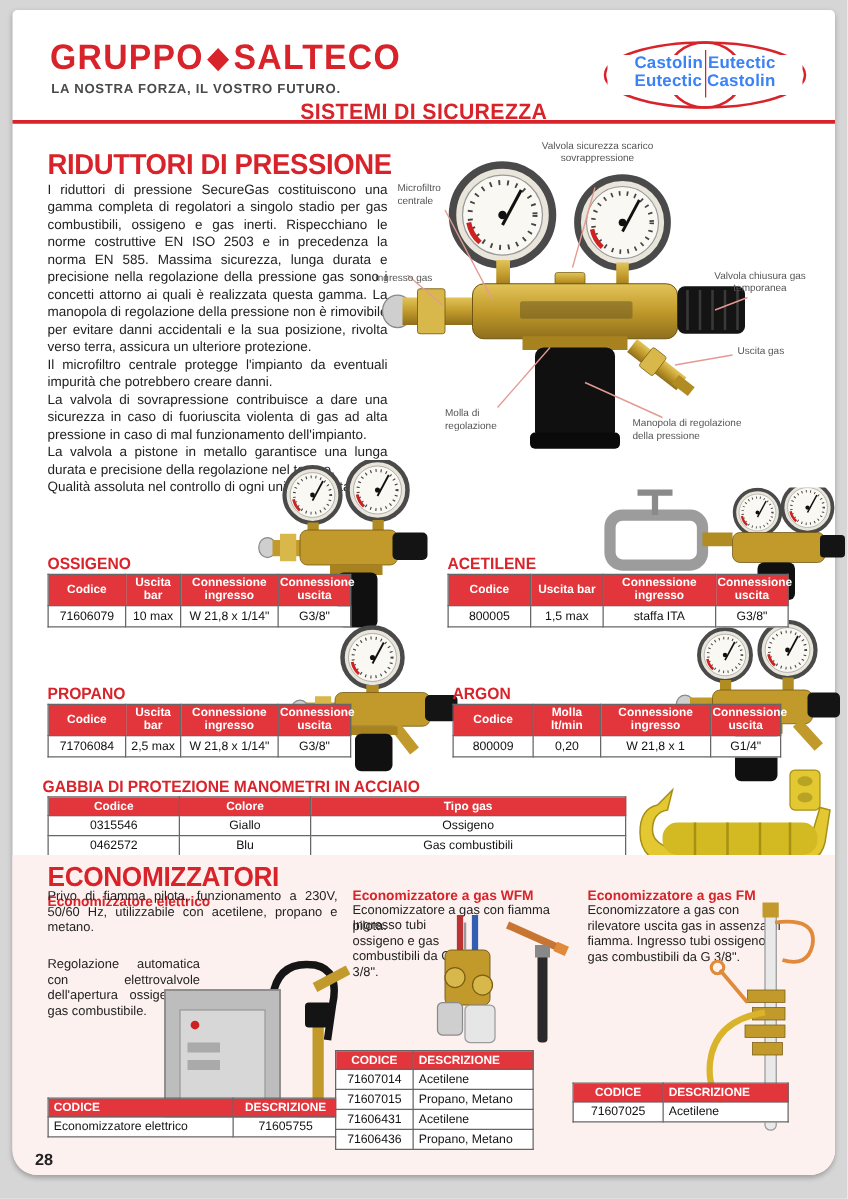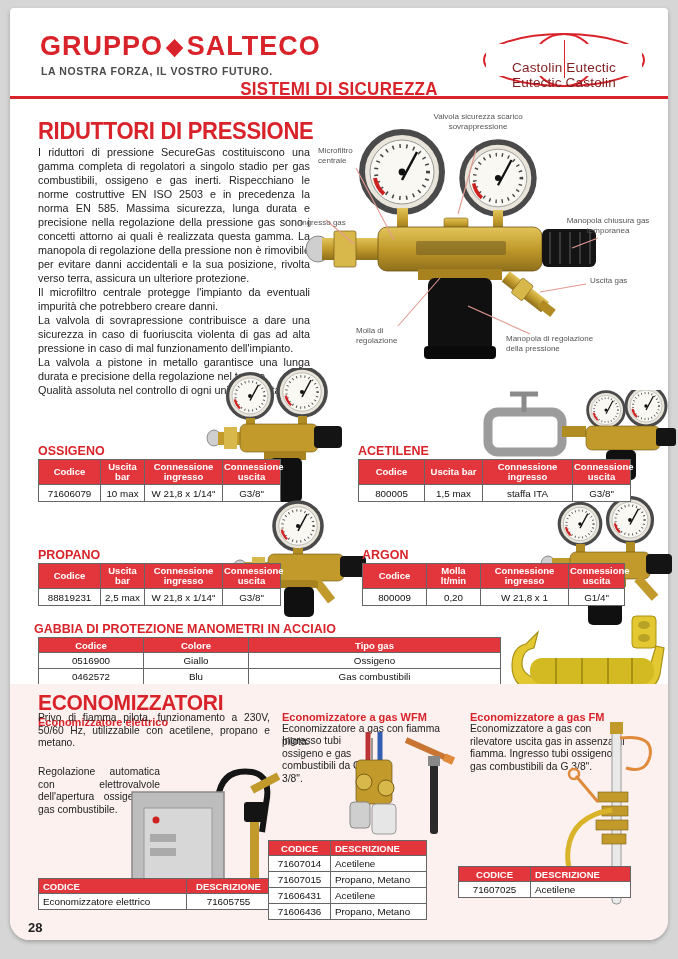--- a/index.html
+++ b/index.html
@@ -16,21 +16,21 @@
     box-shadow:0 2px 4px rgba(0,0,0,.25);
   }
   
   .logo-main{
     left:30px;top:22px;color:#d9232a;font-weight:800;font-size:27px;
     letter-spacing:1px;transform:scaleY(1.05);white-space:nowrap;
   }
   .logo-diamond{display:inline-block;transform:rotate(0deg) scale(.8);margin:0 1px;}
   .logo-tagline{left:31px;top:57px;color:#4a4a4a;font-size:10.5px;letter-spacing:.6px;font-weight:600;}
   .castolin{left:470px;top:24px;width:168px;height:56px;text-align:center;}
-  .castolin-text{position:relative;top:28px;color:#7f1d1d;font-weight:400;font-size:13.5px;line-height:15px;letter-spacing:.2px;}
+  .castolin-text{position:relative;top:10px;color:#3b82f6;font-weight:700;font-size:13.5px;line-height:15px;letter-spacing:.2px;}
   .castolin-divider{position:absolute;left:50%;top:8px;height:38px;width:0;border-left:1.5px solid #d9232a;}
   .page-title{
     left:0;top:72px;width:658px;text-align:center;color:#d9232a;
     font-weight:800;font-size:17px;letter-spacing:.3px;transform:scaleY(1.05);
   }
   .header-rule{left:0;top:88px;width:658px;height:3px;background:#d9232a;}
   
   .section-title{color:#d9232a;font-weight:800;transform:scaleY(1.05);transform-origin:left top;}
   #riduttori-title{left:28px;top:110px;font-size:22px;letter-spacing:-.3px;}
   .bodytext{left:28px;top:137px;width:272px;font-size:10.8px;line-height:14px;color:#222;text-align:justify;}
@@ -163,21 +163,21 @@
         <line x1="28" y1="112" x2="56" y2="136"></line>
         <line x1="300" y1="130" x2="274" y2="140"></line>
         <line x1="288" y1="176" x2="242" y2="184"></line>
         <line x1="100" y1="218" x2="142" y2="170"></line>
         <line x1="232" y1="226" x2="170" y2="198"></line>
       </g>
     </svg>
     <div class="anno center" style="left:118px;top:4px;width:124px;text-align:center;">Valvola sicurezza scarico sovrappressione</div>
     <div class="anno" style="left:20px;top:38px;width:60px;">Microfiltro centrale</div>
     <div class="anno" style="left:2px;top:98px;width:60px;margin-top:12px;">Ingresso gas</div>
-    <div class="anno center" style="left:254px;top:108px;width:112px;">Manopola chiusura gas temporanea</div>
+    <div class="anno center" style="left:254px;top:108px;width:112px;">Valvola chiusura gas temporanea</div>
     <div class="anno" style="left:292px;top:168px;width:70px;">Uscita gas</div>
     <div class="anno" style="left:58px;top:218px;width:70px;">Molla di regolazione</div>
     <div class="anno" style="left:208px;top:226px;width:100px;">Manopola di regolazione della pressione</div>
   </div>
 
   <svg class="abs" style="left:196px;top:360px;" width="140" height="142">
     <g transform="translate(44,28)">
         <use href="#gauge" transform="scale(.56)"></use>
       </g>
     <g transform="translate(96,24)">
@@ -304,21 +304,21 @@
         <col style="width:58px">
       </colgroup>
     <tbody>
         <tr>
       <th>Codice</th>
       <th>Uscita bar</th>
       <th>Connessione ingresso</th>
       <th>Connessione uscita</th>
     </tr>
     <tr>
-      <td>88819231</td>
+      <td>71706084</td>
       <td>2,5 max</td>
       <td>W 21,8 x 1/14"</td>
       <td>G3/8"</td>
     </tr>
   </tbody>
     </table>
 
   <div class="abs tbl-label" style="left:352px;top:540px;">ARGON</div>
   <table class="gas abs" style="left:352px;top:555px;width:262px;">
     <colgroup>
@@ -350,21 +350,21 @@
         <col style="width:105px">
         <col style="width:252px">
       </colgroup>
     <tbody>
         <tr>
       <th>Codice</th>
       <th>Colore</th>
       <th>Tipo gas</th>
     </tr>
     <tr>
-      <td>0516900</td>
+      <td>0315546</td>
       <td>Giallo</td>
       <td>Ossigeno</td>
     </tr>
     <tr>
       <td>0462572</td>
       <td>Blu</td>
       <td>Gas combustibili</td>
     </tr>
   </tbody>
     </table>

